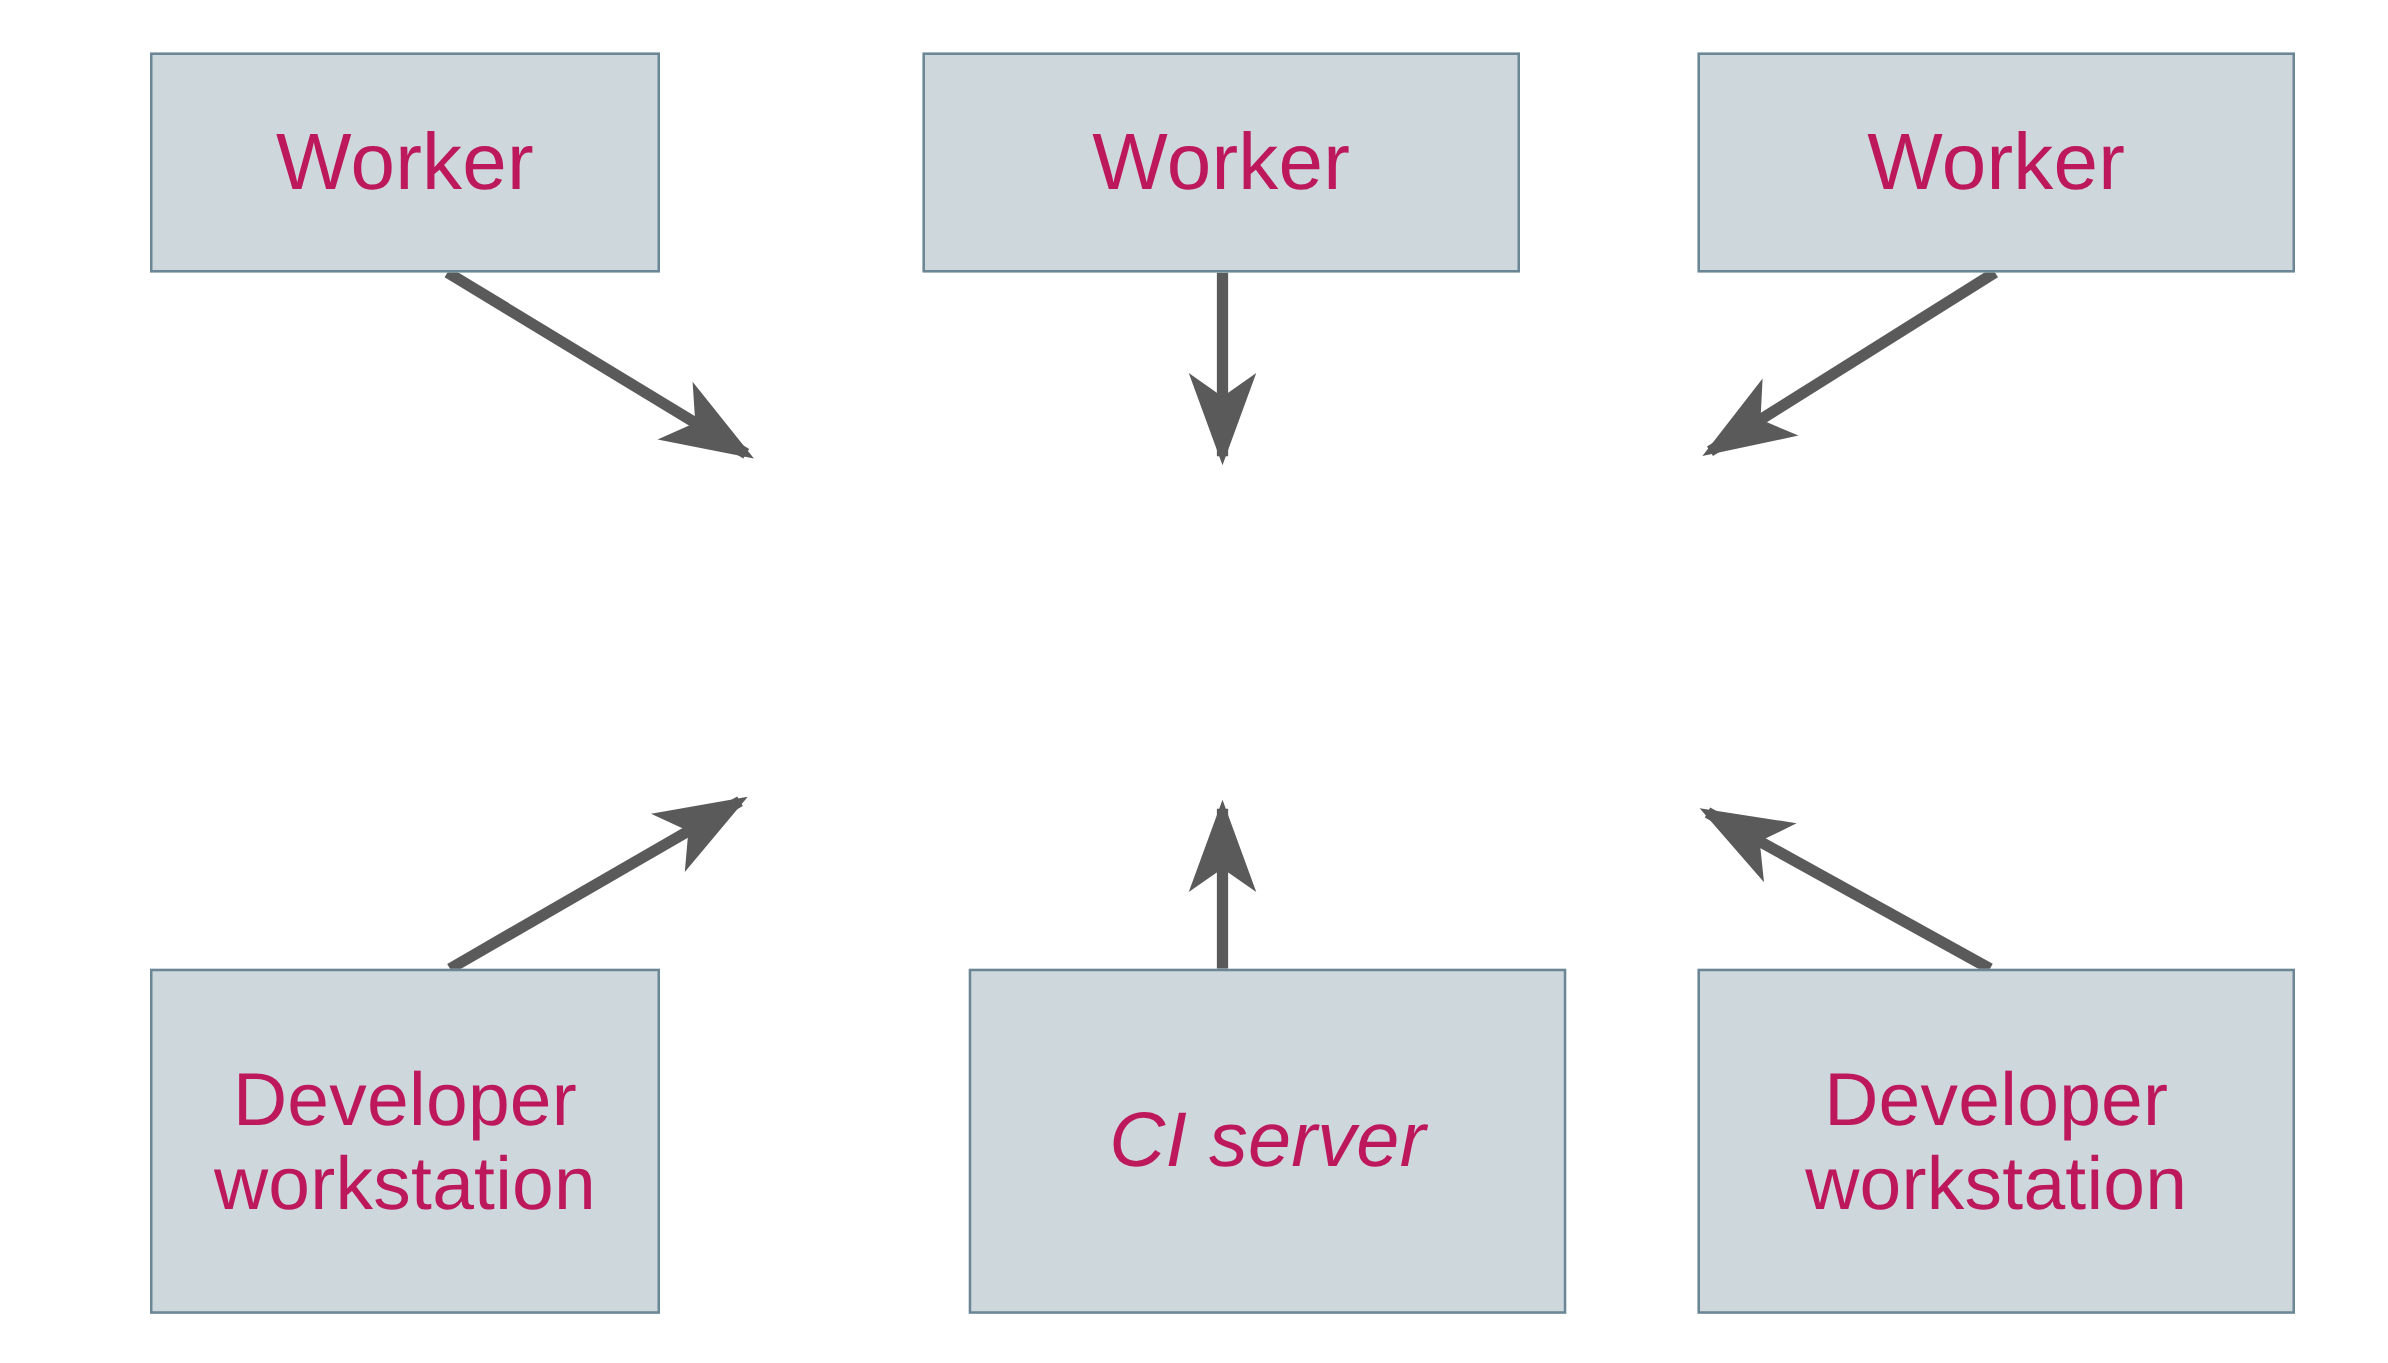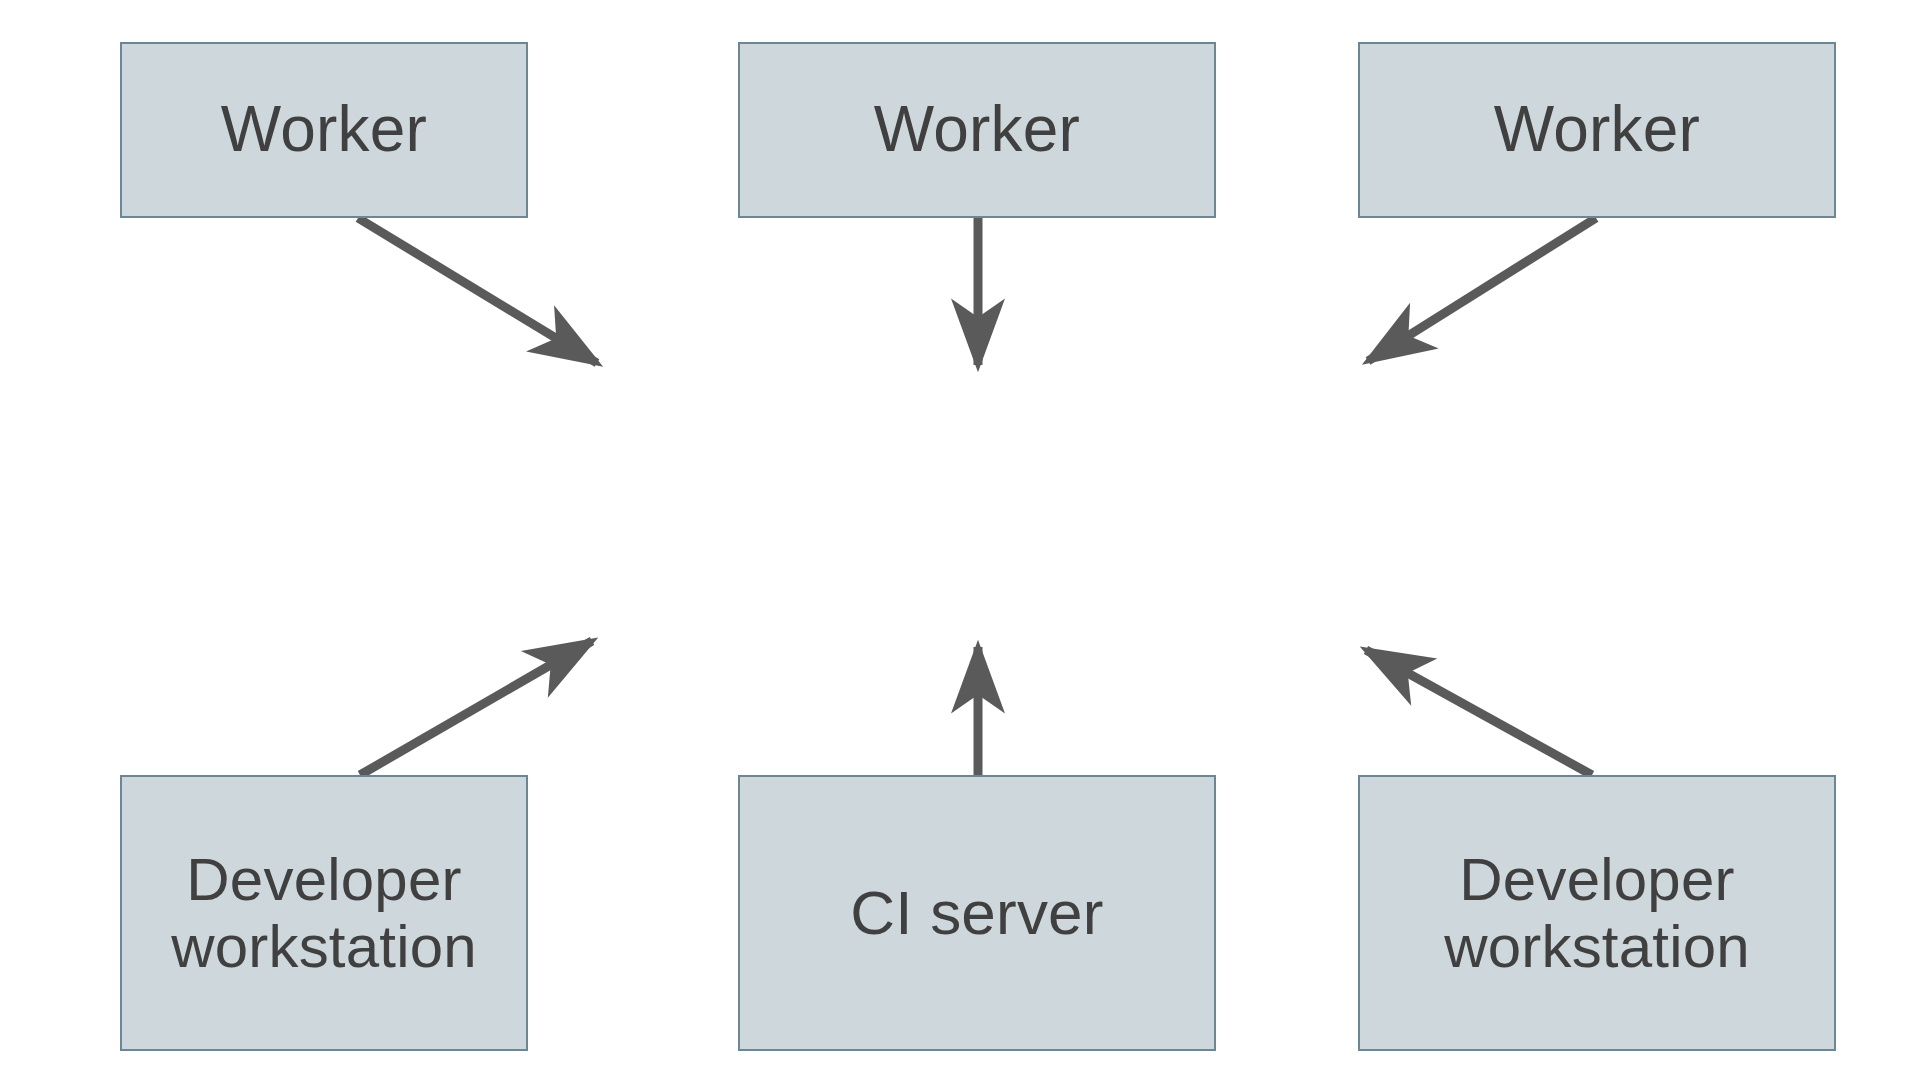--- a/index.html
+++ b/index.html
@@ -27,21 +27,21 @@
   }
   .node {
     position: absolute;
     box-sizing: border-box;
     background: #ced8dc;
     border: 2px solid #6b8795;
     display: flex;
     align-items: center;
     justify-content: center;
     text-align: center;
-    color: #404040;
+    color: #be185d;
     font-weight: 400;
     line-height: 1.12;
     letter-spacing: 0.2px;
     white-space: pre-line;
     z-index: 2;
   }
   .node-label {
     display: block;
     white-space: pre-line;
   }
@@ -49,21 +49,21 @@
   
   #node-worker-1 { left: 120px;  top: 42px;  width: 408px; height: 176px; font-size: 64px; }
   #node-worker-2 { left: 738px;  top: 42px;  width: 478px; height: 176px; font-size: 64px; }
   #node-worker-3 { left: 1358px; top: 42px;  width: 478px; height: 176px; font-size: 64px; }
 
   
   #node-build-master { left: 593px; top: 368px; width: 768px; height: 277px; font-size: 62px; }
 
   
   #node-dev-ws-left  { left: 120px;  top: 775px; width: 408px; height: 276px; font-size: 60px; }
-  #node-ci-server    { left: 738px;  top: 775px; width: 478px; height: 276px; font-size: 62px; }
+  #node-ci-server    { left: 775px;  top: 775px; width: 478px; height: 276px; font-size: 62px; font-style: italic; }
   #node-dev-ws-right { left: 1358px; top: 775px; width: 478px; height: 276px; font-size: 60px; }
 </style>
 </head>
 <body>
 
 <div id="canvas">
 
   <svg id="edges" viewBox="0 0 1910 1090" width="1910" height="1090" xmlns="http://www.w3.org/2000/svg">
     <defs>
       <marker id="arrowhead" markerWidth="9" markerHeight="9" refX="7.6" refY="3.1" orient="auto" markerUnits="strokeWidth">

